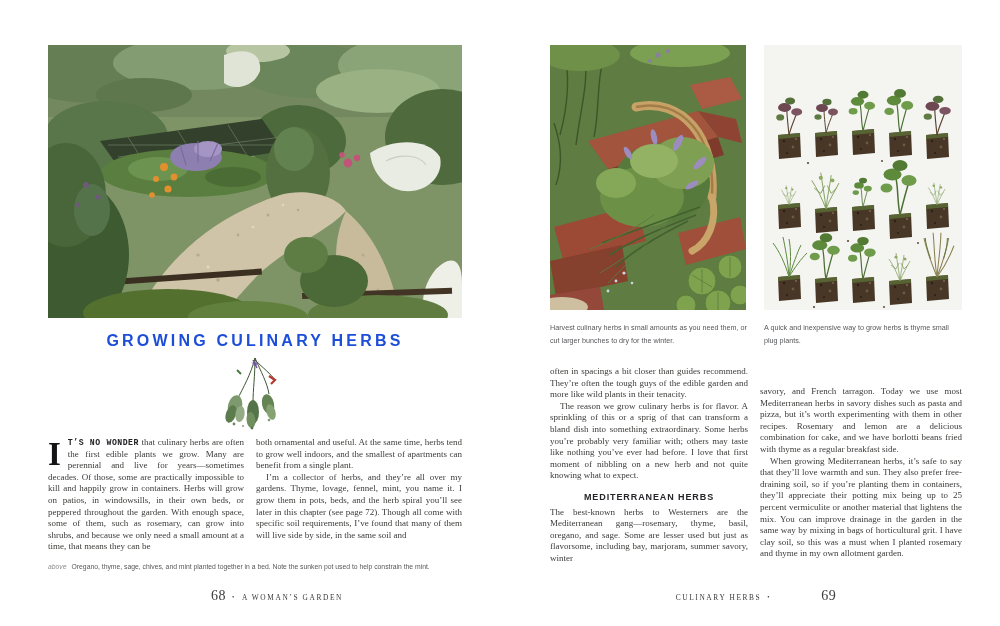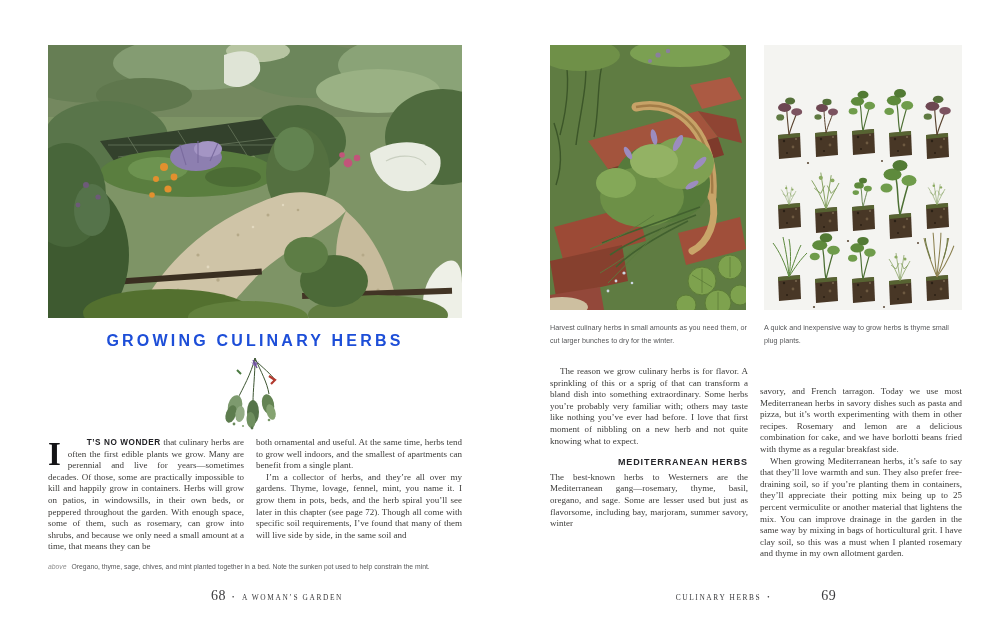--- a/index.html
+++ b/index.html
@@ -27,27 +27,27 @@
   .rp-col1 { left:550px; top:366px; width:198px; }
   .rp-col2 { left:760px; top:386px; width:202px; }
   .col p { margin:0; }
   .col p.indent { text-indent:10px; }
 
   .dropcap {
     float:left; font-family:"Liberation Serif", serif; font-weight:bold;
     font-size:33px; line-height:32px; margin:1px 7px 0 0; color:#141416;
   }
   .runin {
-    font-family:Liberation Sans, sans-serif; font-weight:bold;
-    font-size:8.2px; letter-spacing:0.5px; color:#222226;margin-left:19px;
+    font-family:Liberation Mono, monospace; font-weight:bold;
+    font-size:8.2px; letter-spacing:0.5px; color:#222226;
   }
   .subhead {
     font-family:"Liberation Sans", sans-serif; font-weight:bold;
     font-size:9px; letter-spacing:0.9px; color:#26262a;
-    margin:10px 0 3px 0; text-align:right;
+    margin:10px 0 3px 0; text-align:center;
   }
 
   .caption {
     position:absolute; font-family:"Liberation Sans", sans-serif;
     font-size:7.2px; line-height:13px; color:#57585a; text-align:left;
   }
   .lp-caption { left:48px; top:560px; width:440px; white-space:nowrap; font-size:6.8px; }
   .caption-label { font-style:italic; color:#8d8d8d; margin-right:5px; }
   .rp-caption1 { left:550px; top:321px; width:198px; }
   .rp-caption2 { left:764px; top:321px; width:198px; }
@@ -412,20 +412,21 @@
         <circle cx="50" cy="262" r="1.1"></circle>
           <circle cx="120" cy="262" r="1"></circle>
       </g>
     </svg>
   </div>
 
   <div class="caption rp-caption1">Harvest culinary herbs in small amounts as you need them, or cut larger bunches to dry for the winter.</div>
   <div class="caption rp-caption2">A quick and inexpensive way to grow herbs is thyme small plug plants.</div>
 
   <div class="col rp-col1">
+    <p>often in spacings a bit closer than guides recommend. They’re often the tough guys of the edible garden and more like wild plants in their tenacity.</p>
     <p class="indent">The reason we grow culinary herbs is for flavor. A sprinkling of this or a sprig of that can transform a bland dish into something extraordinary. Some herbs you’re probably very familiar with; others may taste like nothing you’ve ever had before. I love that first moment of nibbling on a new herb and not quite knowing what to expect.</p>
     <div class="subhead">MEDITERRANEAN HERBS</div>
     <p>The best-known herbs to Westerners are the Mediterranean gang—rosemary, thyme, basil, oregano, and sage. Some are lesser used but just as flavorsome, including bay, marjoram, summer savory, winter</p>
   </div>
 
   <div class="col rp-col2">
     <p>savory, and French tarragon. Today we use most Mediterranean herbs in savory dishes such as pasta and pizza, but it’s worth experimenting with them in other recipes. Rosemary and lemon are a delicious combination for cake, and we have borlotti beans fried with thyme as a regular breakfast side.</p>
     <p class="indent">When growing Mediterranean herbs, it’s safe to say that they’ll love warmth and sun. They also prefer free-draining soil, so if you’re planting them in containers, they’ll appreciate their potting mix being up to 25 percent vermiculite or another material that lightens the mix. You can improve drainage in the garden in the same way by mixing in bags of horticultural grit. I have clay soil, so this was a must when I planted rosemary and thyme in my own allotment garden.</p>
   </div>
 

